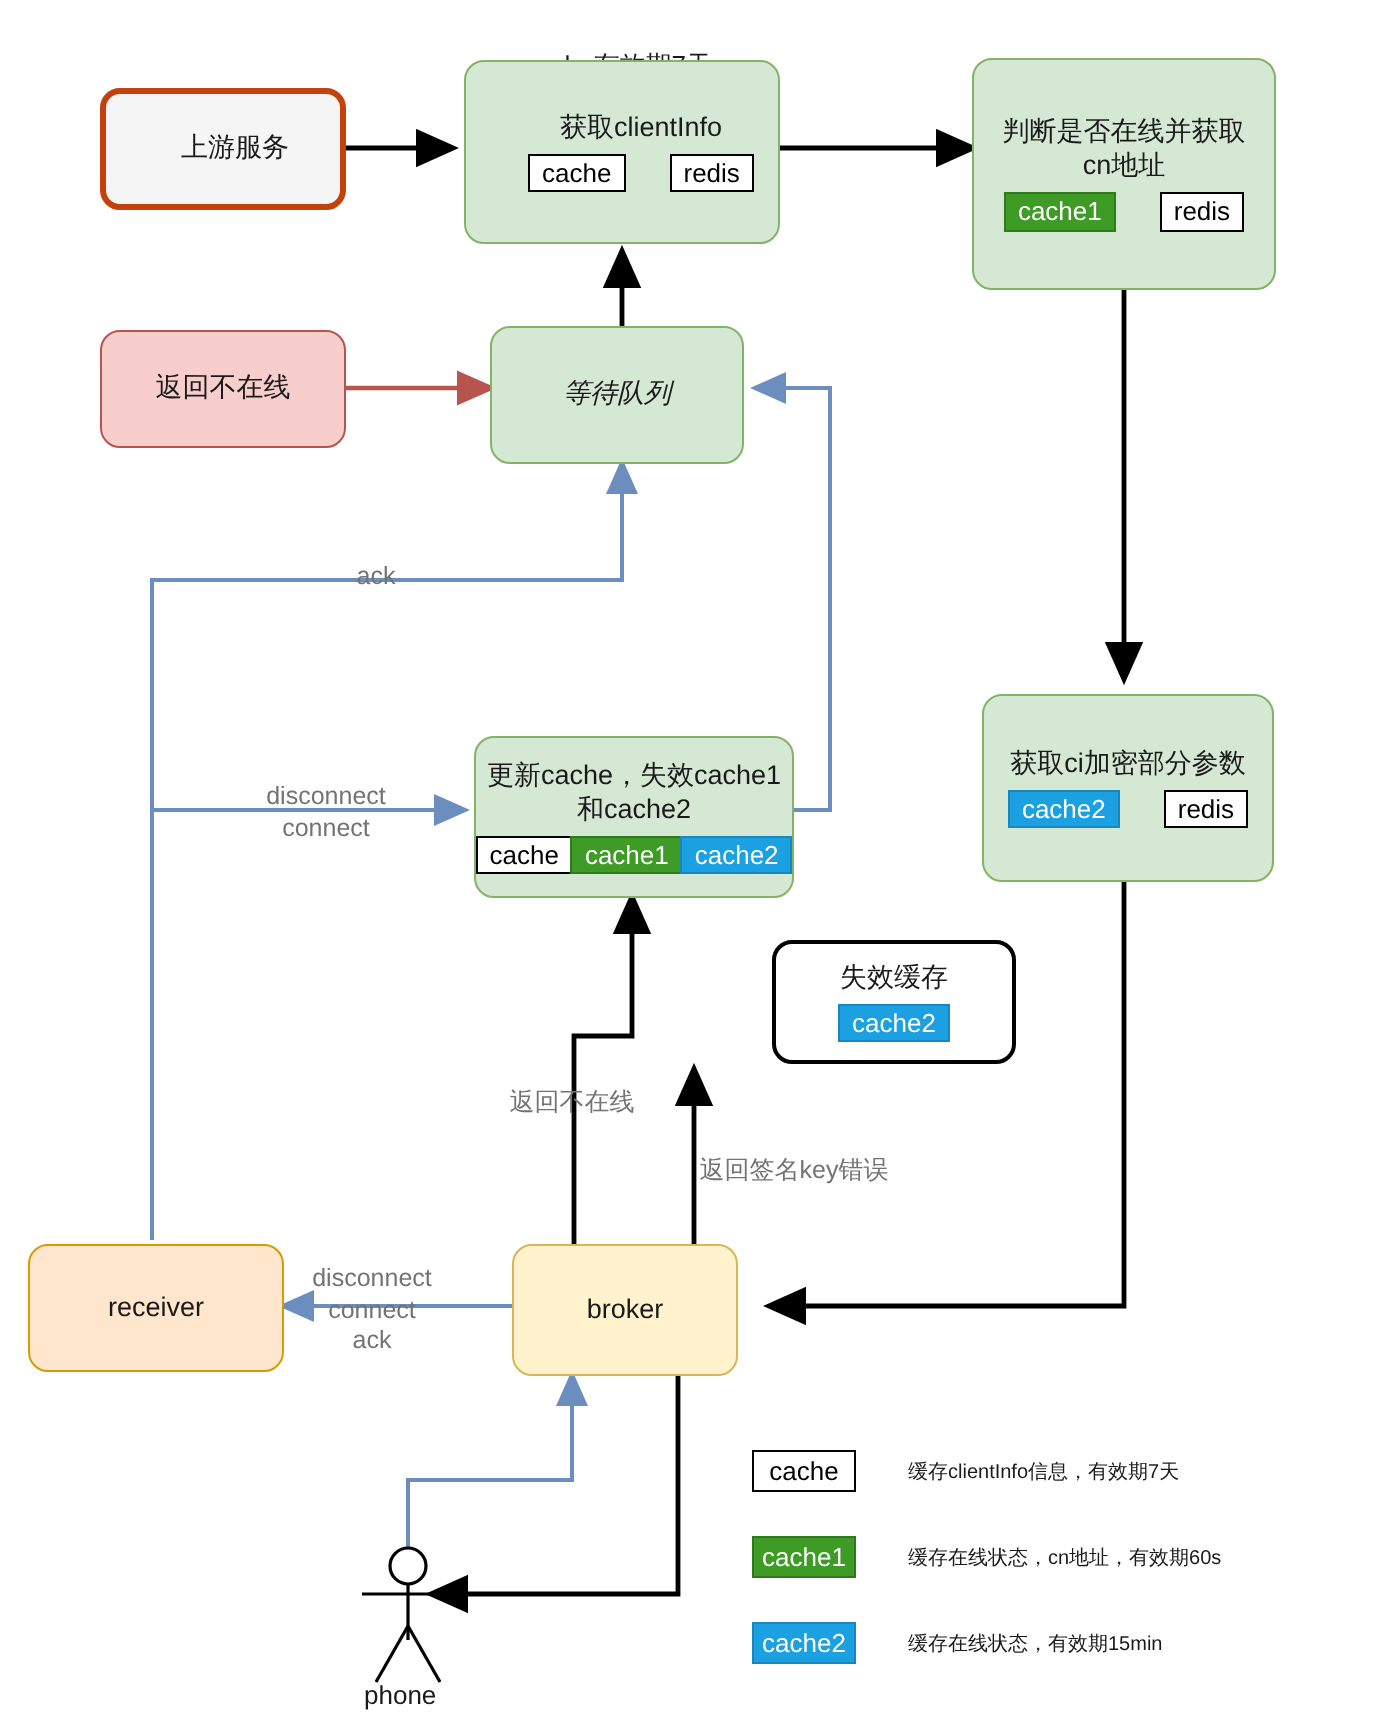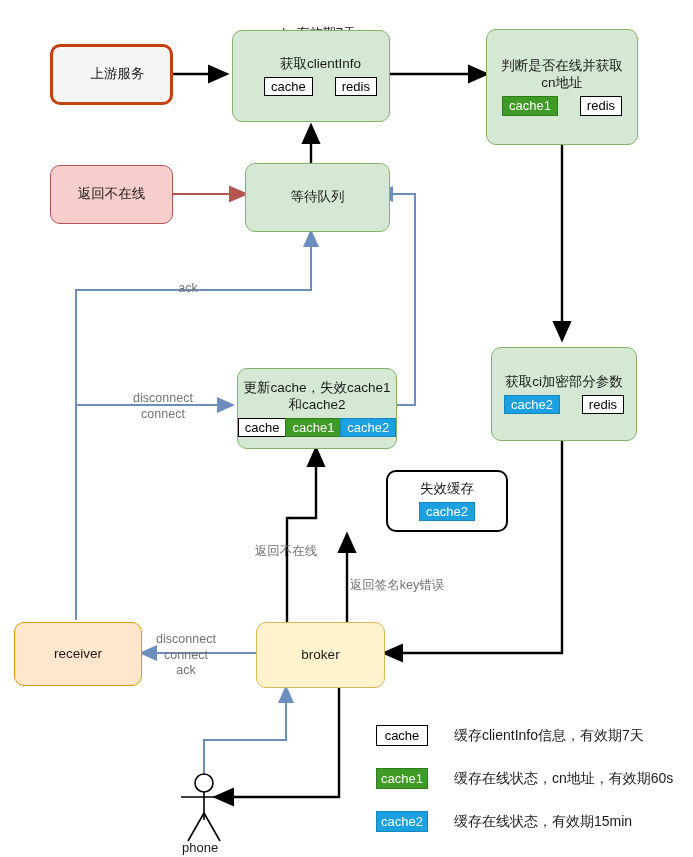--- a/index.html
+++ b/index.html
@@ -22,21 +22,21 @@
   .tagrow.joined .tag{margin:0;border-right-width:0;}
   .tagrow.joined .tag:last-child{border-right-width:1px;}
   .tagrow.spaced .tag{margin:0 11px;}
   .etext{position:absolute;font-size:12.5px;color:#737373;line-height:1.25;
          text-align:center;white-space:pre-line;background:transparent;}
   .caption{position:absolute;font-size:13px;color:#1a1a1a;}
   svg.edges{position:absolute;left:0;top:0;width:693px;height:857px;overflow:visible;}
   .legend{position:absolute;}
   .legend-row{display:flex;align-items:center;margin-bottom:22px;}
   .legend-chip{width:52px;text-align:center;font-size:13px;padding:2px 0;box-sizing:border-box;}
-  .legend-desc{font-size:14px;color:#1a1a1a;margin-left:26px;white-space:nowrap;}
+  .legend-desc{font-size:10px;color:#1a1a1a;margin-left:26px;white-space:nowrap;}
   .phone-cap{position:absolute;font-size:13px;color:#1a1a1a;}
 </style>
 </head>
 <body>
 
 <div id="canvas">
 
   <svg class="edges" viewBox="0 0 693 857">
     <defs>
       <marker id="ar-b" markerWidth="9" markerHeight="9" refX="7.5" refY="4" orient="auto">
@@ -107,21 +107,21 @@
     <div class="tagrow spaced">
       <span class="tag tag-c1">cache1</span>
       <span class="tag tag-plain">redis</span>
     </div>
   </div>
 
   <div class="node red" style="left:50px;top:165px;width:123px;height:59px;">
     <div class="lbl">返回不在线</div>
   </div>
 
-  <div class="node green" style="left:245px;top:163px;width:145px;height:69px;">
+  <div class="node green" style="left:245px;top:163px;width:127px;height:69px;font-style:italic;">
     <div class="lbl">等待队列</div>
   </div>
 
   <div class="node green" style="left:491px;top:347px;width:146px;height:94px;">
     <div class="lbl">获取ci加密部分参数</div>
     <div class="tagrow spaced">
       <span class="tag tag-c2">cache2</span>
       <span class="tag tag-plain">redis</span>
     </div>
   </div>
@@ -140,21 +140,21 @@
     <div class="lbl">失效缓存</div>
     <div class="tagrow">
       <span class="tag tag-c2">cache2</span>
     </div>
   </div>
 
   <div class="node orange" style="left:14px;top:622px;width:128px;height:64px;">
     <div class="lbl">receiver</div>
   </div>
 
-  <div class="node yellow" style="left:256px;top:622px;width:129px;height:66px;">
+  <div class="node yellow" style="left:256px;top:622px;width:113px;height:66px;">
     <div class="lbl">broker</div>
   </div>
 
   <div class="phone-cap" style="left:182px;top:840px;">phone</div>
 
   <div class="etext" style="left:160px;top:281px;width:56px;">ack</div>
   <div class="etext" style="left:108px;top:391px;width:110px;">disconnect
 connect</div>
   <div class="etext" style="left:140px;top:632px;width:92px;">disconnect
 connect

